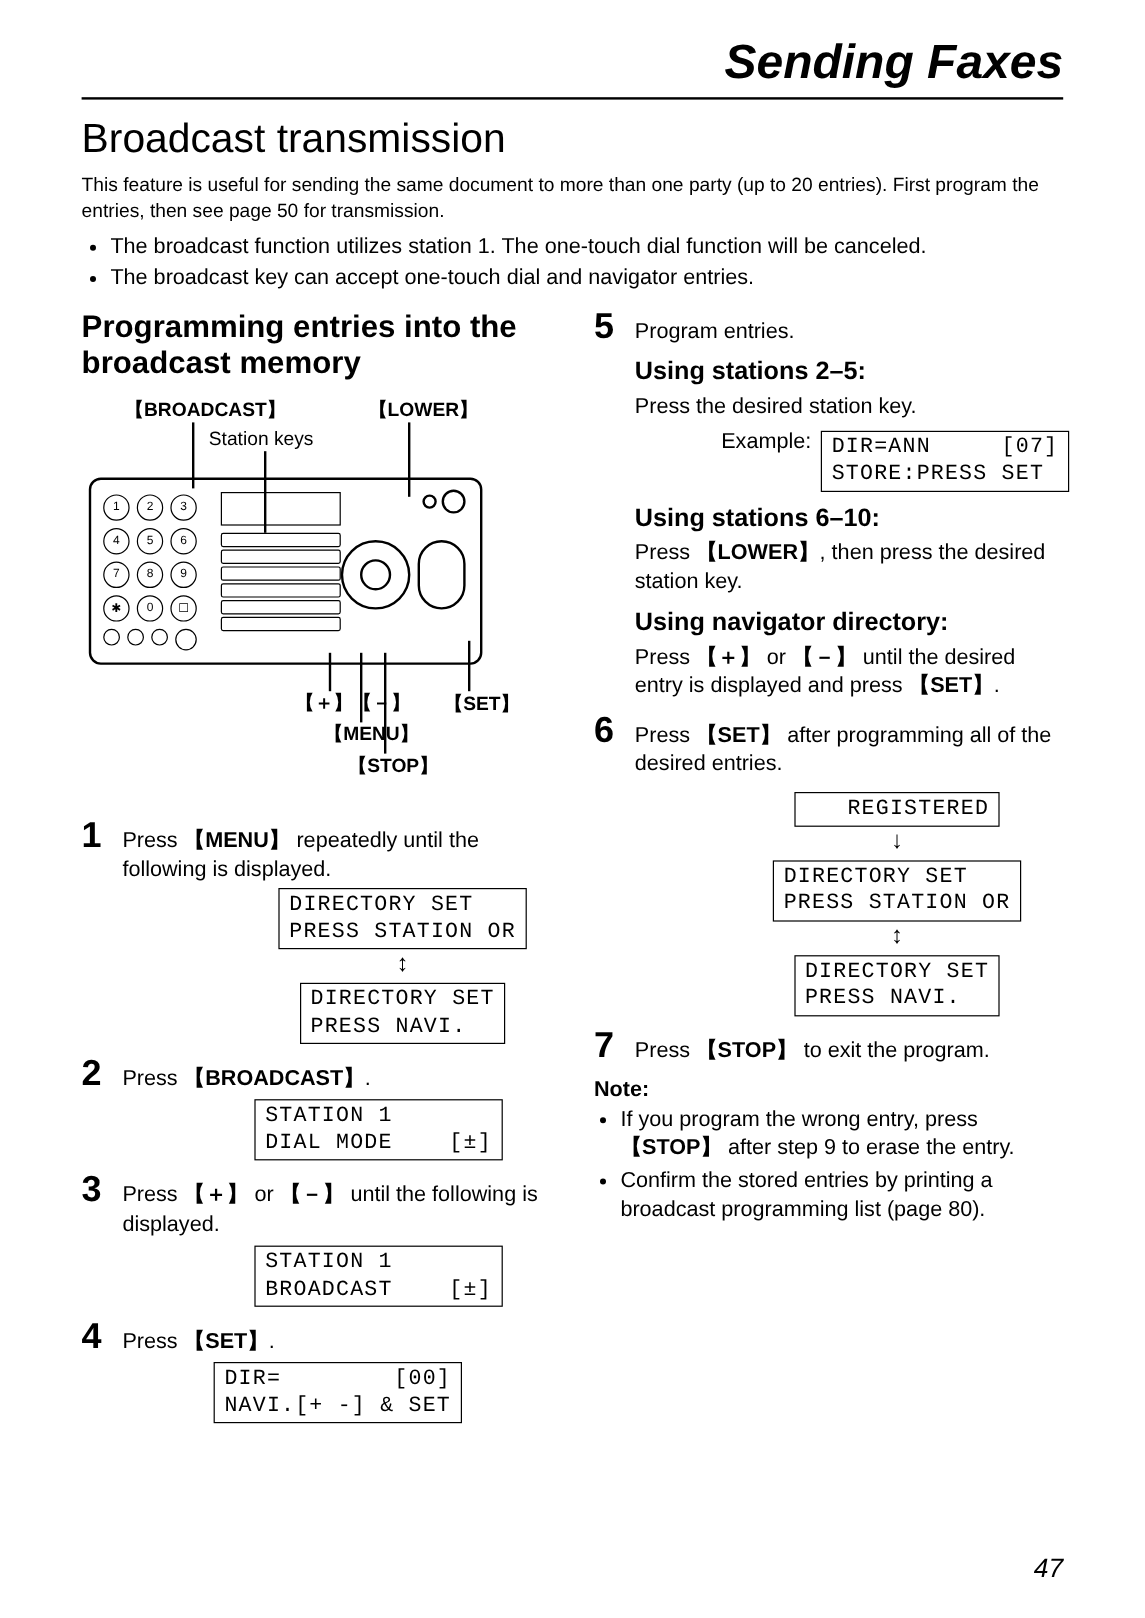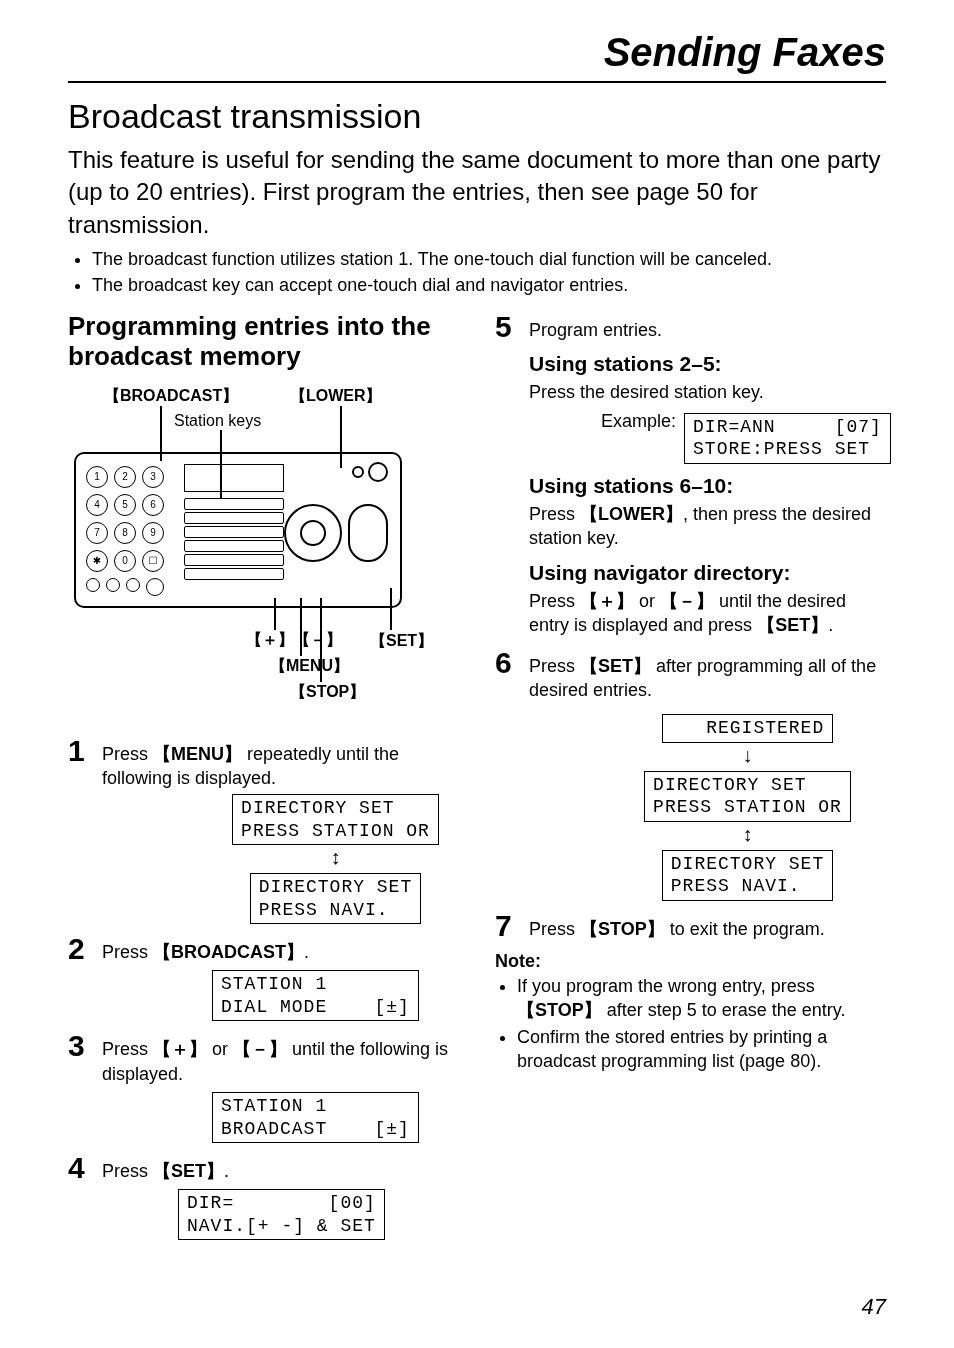--- a/index.html
+++ b/index.html
@@ -24,21 +24,21 @@
     border: none;
     border-top: 2px solid #000;
     margin: 0 0 14px 0;
   }
   .section-title {
     font-size: 34px;
     font-weight: normal;
     margin: 0 0 8px 0;
   }
   .intro {
-    font-size: 24px;
+    font-size: 16px;
     line-height: 1.35;
     margin: 0 0 6px 0;
   }
   .bullets {
     margin: 0 0 14px 0;
     padding-left: 24px;
   }
   .bullets li {
     font-size: 18px;
     line-height: 1.35;
@@ -127,21 +127,21 @@
 </ul>
 
 <div class="cols">
 
   <div class="col">
     <h3 class="subsection-title">Programming entries into the broadcast memory</h3>
 
     <div class="device-wrap">
 
       <span class="lbl" style="left:30px; top:0;">【<span>BROADCAST</span>】</span>
-      <span class="lbl" style="left:216px; top:0;">【<span>LOWER</span>】</span>
+      <span class="lbl" style="left:233px; top:0;">【<span>LOWER</span>】</span>
       <span class="lbl normal" style="left:100px; top:26px;">Station keys</span>
 
       <div class="ptr-line" style="left:86px; top:20px; width:1.5px; height:55px;"></div>
       <div class="ptr-line" style="left:146px; top:44px; width:1.5px; height:68px;"></div>
       <div class="ptr-line" style="left:266px; top:20px; width:1.5px; height:62px;"></div>
 
       <div class="device-box">
         <div class="keypad">
           <div class="key">1</div>
             <div class="key">2</div>
@@ -278,21 +278,21 @@
     <div class="step">
       <div class="step-num">7</div>
       <div class="step-body">
         <span>Press </span><span class="keycap">STOP</span><span> to exit the program.</span>
       </div>
     </div>
 
     <div class="note-title">Note:</div>
     <ul class="note-list">
       <li>
-        <span>If you program the wrong entry, press </span><span class="keycap">STOP</span><span> after step 5 to erase the entry.</span>
+        <span>If you program the wrong entry, press </span><span class="keycap">STOP</span><span> after step 9 to erase the entry.</span>
       </li>
       <li>Confirm the stored entries by printing a broadcast programming list (page 80).</li>
     </ul>
 
   </div>
 </div>
 
 <div class="page-num">47</div>
 
 </body></html>

